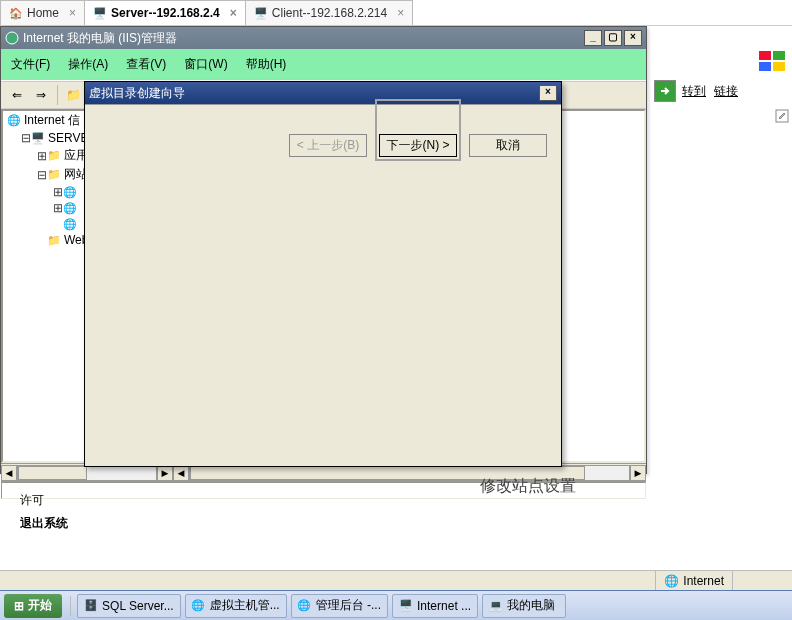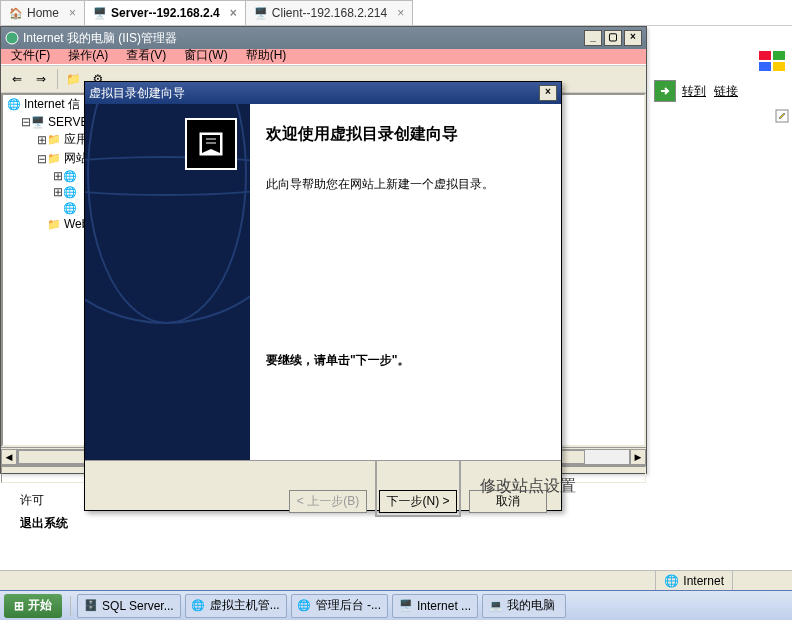--- a/index.html
+++ b/index.html
@@ -14,21 +14,21 @@
 .tab-icon { width: 14px; height: 14px; margin-right: 4px; display: inline-flex; align-items: center; justify-content: center; font-size: 11px; }
 .tab-close { margin-left: 10px; color: #888; cursor: pointer; }
 
 
 .iis-window { position: absolute; top: 26px; left: 0; width: 647px; height: 448px; border: 1px solid #555; background: #ece9d8; box-shadow: 2px 2px 3px rgba(0,0,0,.15); }
 .titlebar { height: 22px; background: linear-gradient(#7a8a99, #6b7c8c); display: flex; align-items: center; color: #fff; padding: 0 4px; }
 .titlebar.blue { background: linear-gradient(#3b5998, #1a3a7a); }
 .titlebar .title-icon { width: 14px; height: 14px; margin-right: 4px; }
 .titlebar .spacer { flex: 1; }
 .winbtn { width: 18px; height: 16px; margin-left: 2px; border: 1px solid #555; background: #ece9d8; color: #000; text-align: center; line-height: 12px; font-size: 10px; cursor: pointer; font-family: "Segoe UI", Arial, sans-serif; font-weight: bold; }
-.menubar { height: 16px; background: #fca5a5; display: flex; align-items: flex-end; padding: 0 6px; border-bottom: 1px solid #fff; }
+.menubar { height: 32px; background: #86efac; display: flex; align-items: center; padding: 0 6px; border-bottom: 1px solid #fff; }
 .menuitem { padding: 0 4px; margin-right: 10px; cursor: pointer; }
 .toolbar { height: 28px; border-top: 1px solid #ccc; border-bottom: 1px solid #ccc; background: #ece9d8; display: flex; align-items: center; padding: 0 4px; }
 .toolbtn { width: 20px; height: 20px; margin: 0 2px; display: flex; align-items: center; justify-content: center; cursor: pointer; }
 .tool-sep { width: 1px; height: 20px; background: #bbb; margin: 0 4px; }
 .iis-body { display: flex; height: calc(100% - 92px); position: relative; }
 .tree-pane { width: 170px; background: #fff; border: 2px inset #ece9d8; overflow: hidden; }
 .tree-pane div { white-space: nowrap; padding: 1px 0; display: flex; align-items: center; }
 .tree-indent-0 { padding-left: 4px !important; }
 .tree-indent-1 { padding-left: 18px !important; }
 .tree-indent-2 { padding-left: 34px !important; }
@@ -37,21 +37,21 @@
 .tree-exp { width: 10px; text-align: center; color: #444; }
 .content-pane { flex: 1; background: #fff; border: 2px inset #ece9d8; }
 .status-row { height: 18px; border-top: 1px solid #999; display: flex; }
 .status-cell { flex: 1; border: 1px inset #ece9d8; }
 .scroll-strip { height: 18px; display: flex; align-items: center; border-top: 1px solid #999; }
 .sb-btn { width: 16px; height: 16px; border: 1px solid #999; background: #ece9d8; display: flex; align-items: center; justify-content: center; font-size: 9px; }
 .sb-track { flex: 1; height: 16px; background: #f0f0f0; border: 1px solid #999; position: relative; }
 .sb-thumb { position: absolute; top: 0; bottom: 0; left: 0; width: 50%; background: #ece9d8; border: 1px solid #999; }
 
 
-.wizard { position: absolute; top: 81px; left: 84px; width: 478px; height: 430px; border: 1px solid #000; background: #ece9d8; box-shadow: 3px 3px 5px rgba(0,0,0,.3); }
+.wizard { position: absolute; top: 81px; left: 84px; width: 478px; height: 386px; border: 1px solid #000; background: #ece9d8; box-shadow: 3px 3px 5px rgba(0,0,0,.3); }
 .wizard-body { display: flex; height: calc(100% - 72px); }
 .wizard-left { width: 165px; background: #0d1f47; position: relative; overflow: hidden; }
 .wizard-left .globe { position: absolute; top: -80px; left: -70px; width: 300px; height: 300px; border: 2px solid #213d73; border-radius: 50%; }
 .wizard-left .globe::before, .wizard-left .globe::after { content: ""; position: absolute; border: 2px solid #213d73; }
 .wizard-left .globe::before { top: -2px; left: 70px; width: 156px; height: 296px; border-radius: 50%; }
 .wizard-left .globe::after { top: 130px; left: -2px; width: 296px; height: 36px; border-radius: 50%; }
 .iconbox { position: absolute; top: 14px; left: 100px; width: 52px; height: 52px; border: 2px solid #fff; background: #000; display: flex; align-items: center; justify-content: center; color: #fff; }
 .wizard-right { flex: 1; background: #fff; padding: 20px 16px 8px; }
 .wizard-right h1 { font-size: 16px; font-weight: bold; margin: 0 0 30px; }
 .wizard-right p { margin: 0; line-height: 1.6; }
@@ -225,37 +225,20 @@
     <div class="status-cell"></div>
   </div>
 </div>
 
 <div class="wizard">
   <div class="titlebar blue">
     <span>虚拟目录创建向导</span>
     <span class="spacer"></span>
     <span class="winbtn">×</span>
   </div>
-  <div class="wizard-body">
-    <div class="wizard-left">
-      <div class="globe"></div>
-      <div class="iconbox">
-        <svg width="34" height="34" viewBox="0 0 34 34">
-            <rect x="6" y="6" width="22" height="22" fill="#fff" stroke="#fff"></rect>
-            <path d="M8 8h18v18l-9-4-9 4z" fill="#000"></path>
-            <path d="M12 12h10M12 16h10" stroke="#fff"></path>
-          </svg>
-      </div>
-    </div>
-    <div class="wizard-right" style="position:relative">
-      <h1>欢迎使用虚拟目录创建向导</h1>
-      <p>此向导帮助您在网站上新建一个虚拟目录。</p>
-      <p class="wizard-continue">要继续，请单击"下一步"。</p>
-    </div>
-  </div>
   <div class="wizard-sep"></div>
   <div class="wizard-buttons">
     <button class="wbtn" disabled="">&lt; 上一步(B)</button>
     <span class="wbtn-wrap-next">
       <button class="wbtn next">下一步(N) &gt;</button>
     </span>
     <button class="wbtn">取消</button>
   </div>
 </div>
 

